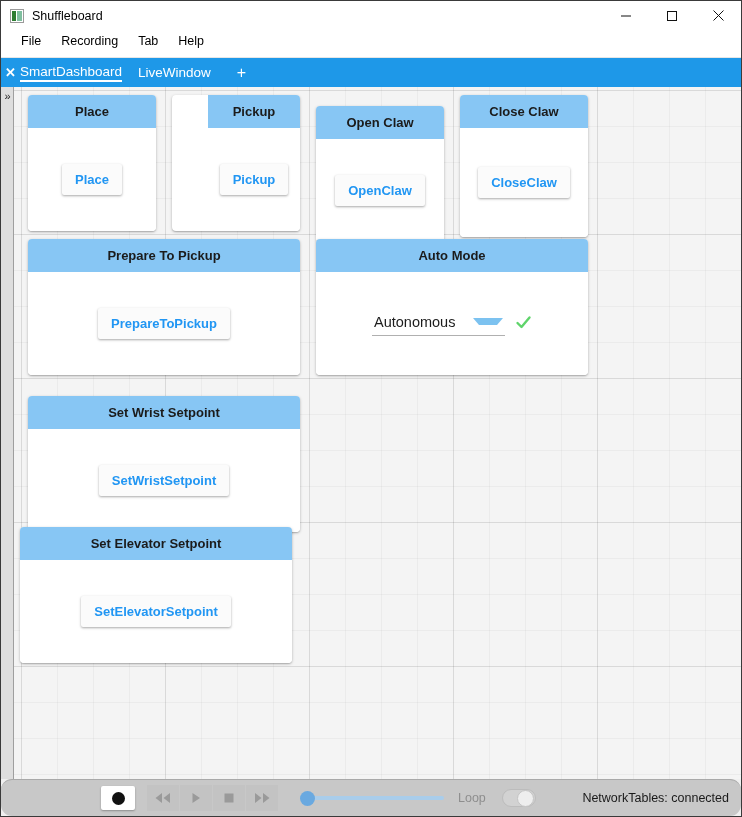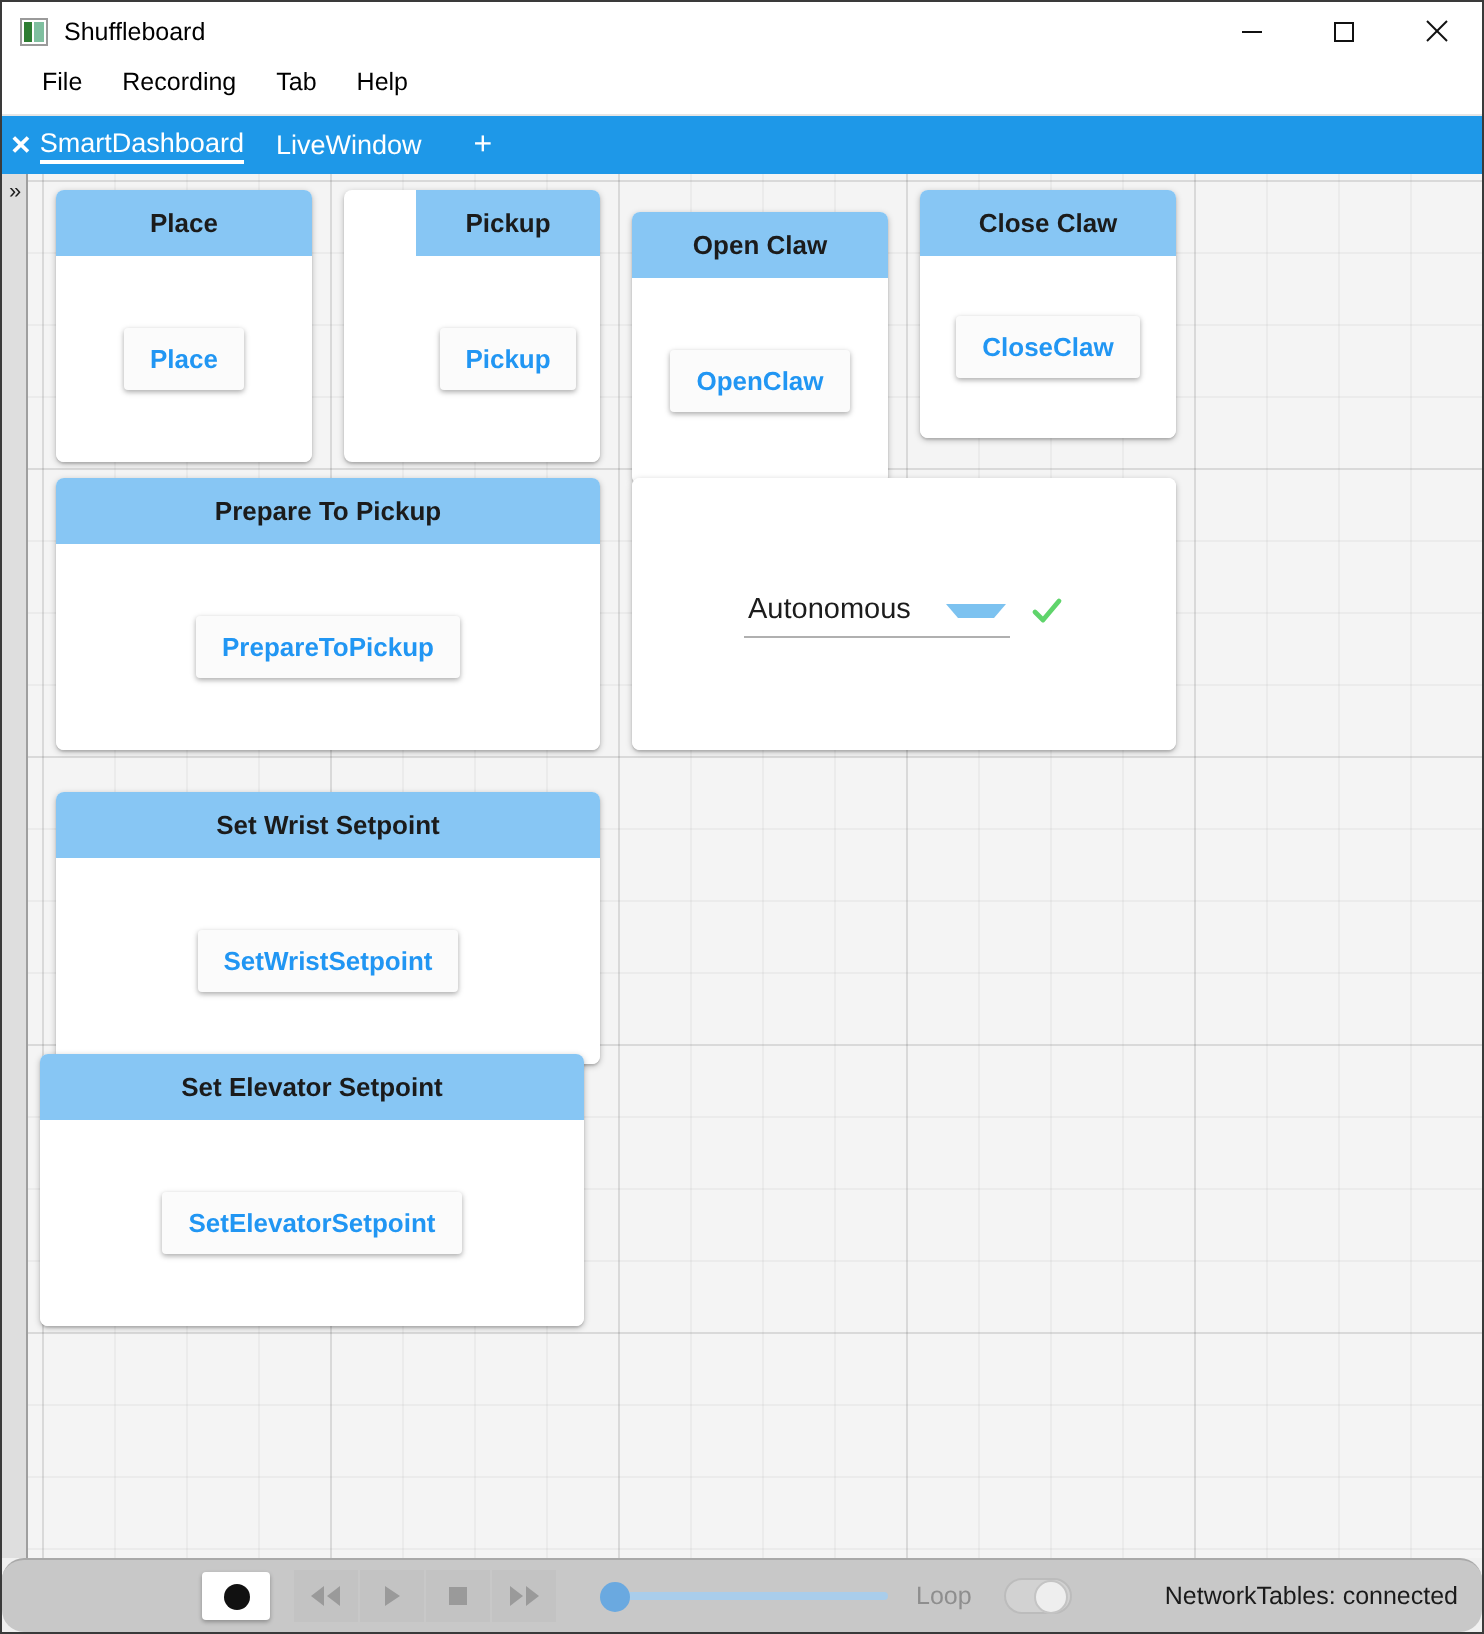--- a/index.html
+++ b/index.html
@@ -278,35 +278,36 @@
         </div>
       </div>
 
       <div class="card" style="left:302px; top:8px; width:128px; height:136px;margin-top:11px;">
         <div class="card-header">Open Claw</div>
         <div class="card-body">
           <button class="cmd-button">OpenClaw</button>
         </div>
       </div>
 
-      <div class="card" style="left:446px; top:8px; width:128px; height:124px;">
+      <div class="card" style="left:446px; top:8px; width:128px; height:142px;">
         <div class="card-header">Close Claw</div>
         <div class="card-body">
           <button class="cmd-button">CloseClaw</button>
         </div>
       </div>
 
       <div class="card" style="left:14px; top:152px; width:272px; height:136px;">
         <div class="card-header">Prepare To Pickup</div>
         <div class="card-body">
           <button class="cmd-button">PrepareToPickup</button>
         </div>
       </div>
 
       <div class="card" style="left:302px; top:152px; width:272px; height:136px;">
+        <div class="card-header">Auto Mode</div>
         <div class="card-body">
           <div class="chooser">
             <div class="combo">
               <span class="combo-value">Autonomous</span>
               <span class="combo-arrow"></span>
             </div>
             <span class="check-ok">
               <svg width="17" height="17" viewBox="0 0 17 17" aria-hidden="true">
                 <path d="M2.5 9 L6.5 13 L14.5 3.5" fill="none" stroke="#5fd46b" stroke-width="2.4" stroke-linecap="round" stroke-linejoin="round"></path>
               </svg>

